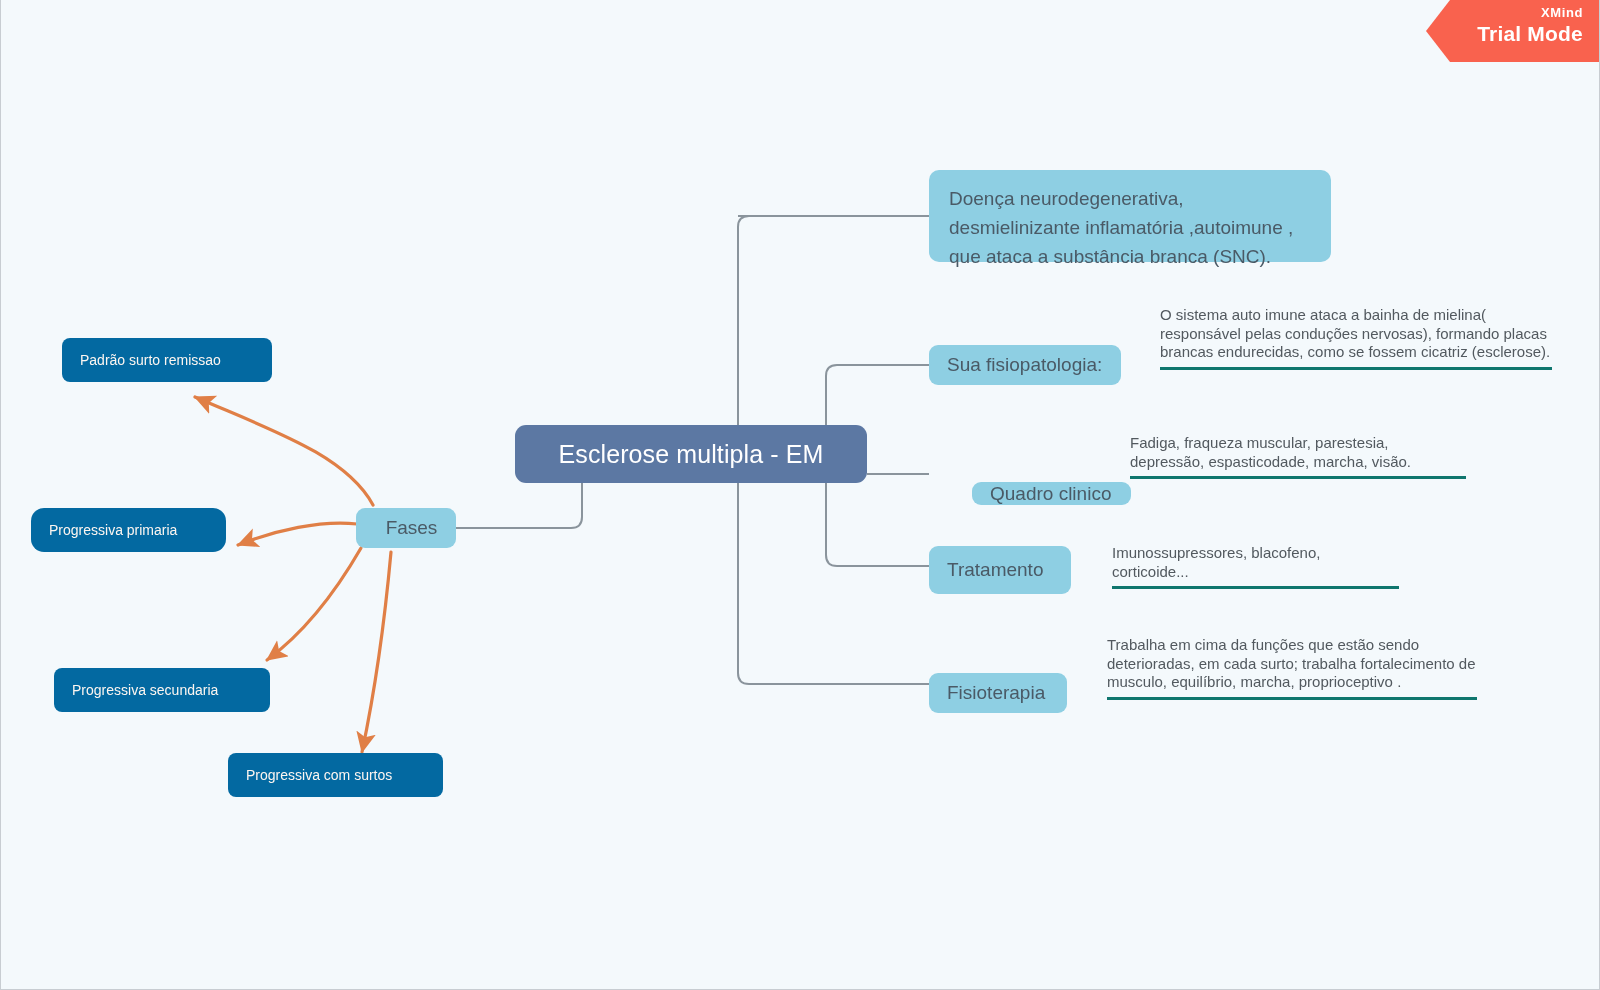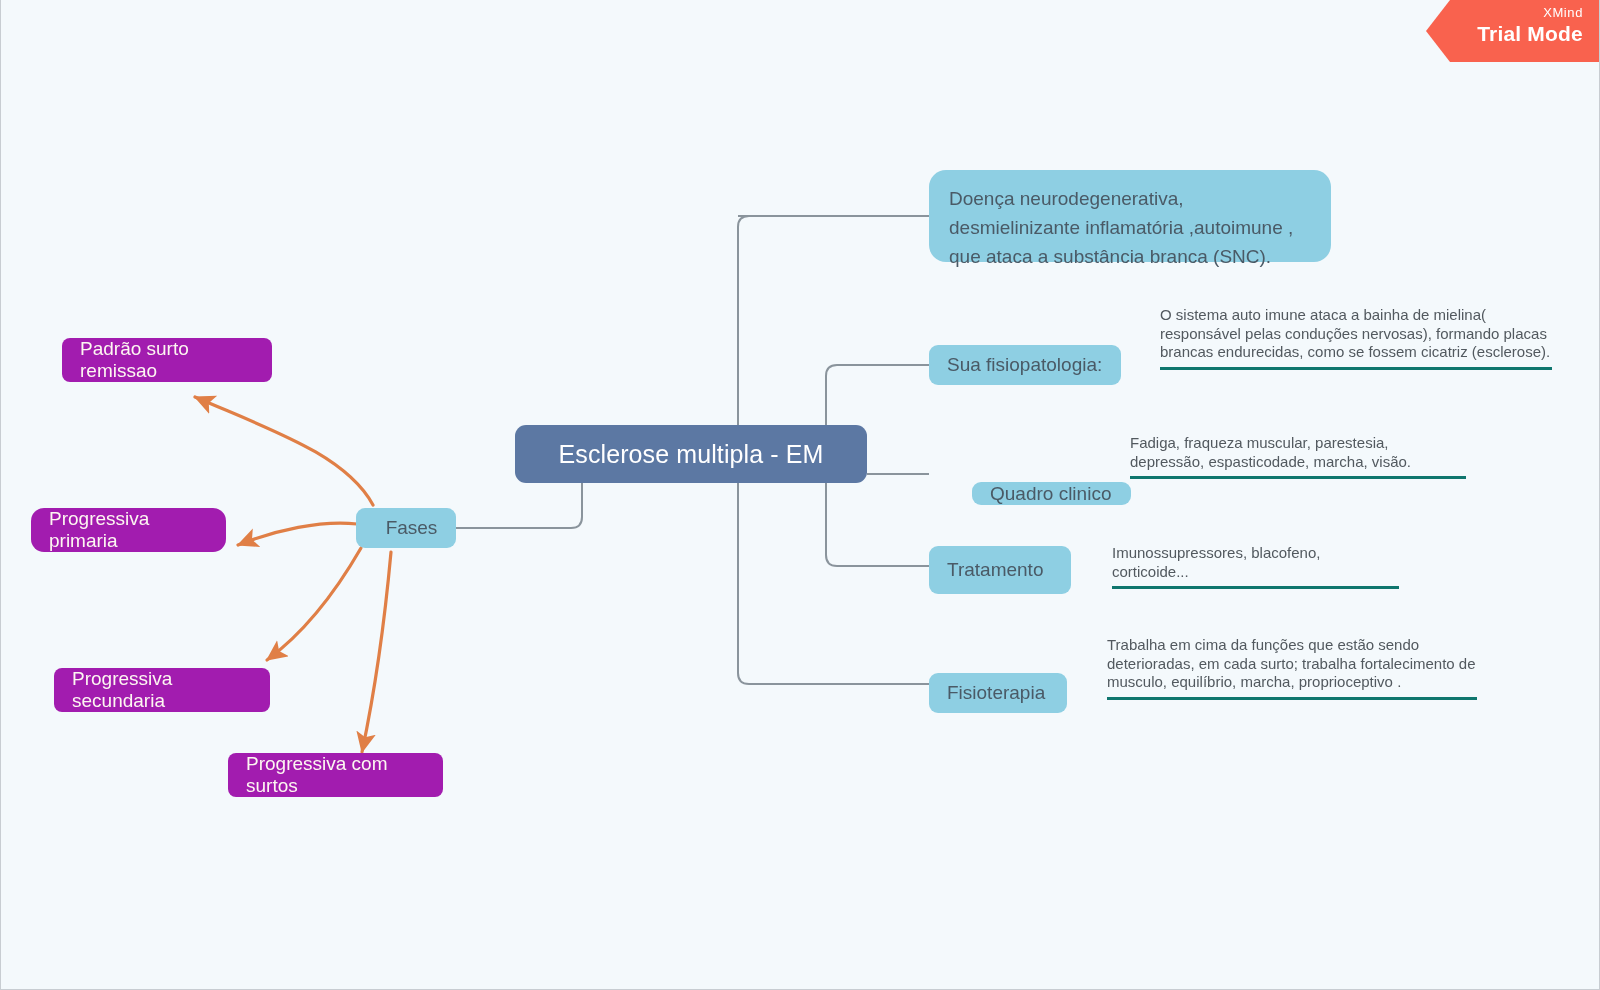--- a/index.html
+++ b/index.html
@@ -52,29 +52,29 @@
     padding: 0 18px;
   }
 
   .node-blue-wrap {
     background: #8ecfe3;
     color: #4a5a66;
     font-size: 19px;
     line-height: 29px;
     padding: 14px 20px 16px 20px;
     align-items: flex-start;
-    border-radius: 17px;
+    border-radius: 10px;
   }
 
   .node-orange {
-    background: #a21caf;
+    background: #0369a1;
     color: #fdf6f1;
-    font-size: 19px;
+    font-size: 14px;
     padding: 0 18px;
-    justify-content: center;
+    justify-content: flex-start;
     border-radius: 8px;
   }
 
   
   .note {
     position: absolute;
     color: #52595f;
     font-size: 15px;
     line-height: 18.5px;
     white-space: pre-line;
@@ -90,21 +90,21 @@
     width: 173px;
     height: 62px;
     background: #f9624e;
     color: #ffffff;
     text-align: right;
     padding: 5px 16px 0 0;
     clip-path: polygon(24px 0, 100% 0, 100% 100%, 24px 100%, 0 50%);
   }
   #trial-badge .t1 {
     font-size: 13px;
-    font-weight: normal;
+    font-weight: bold;
     letter-spacing: .6px;
     line-height: 16px;
   }
   #trial-badge .t2 {
     font-size: 21px;
     font-weight: bold;
     letter-spacing: .2px;
     line-height: 26px;
   }
 </style>

